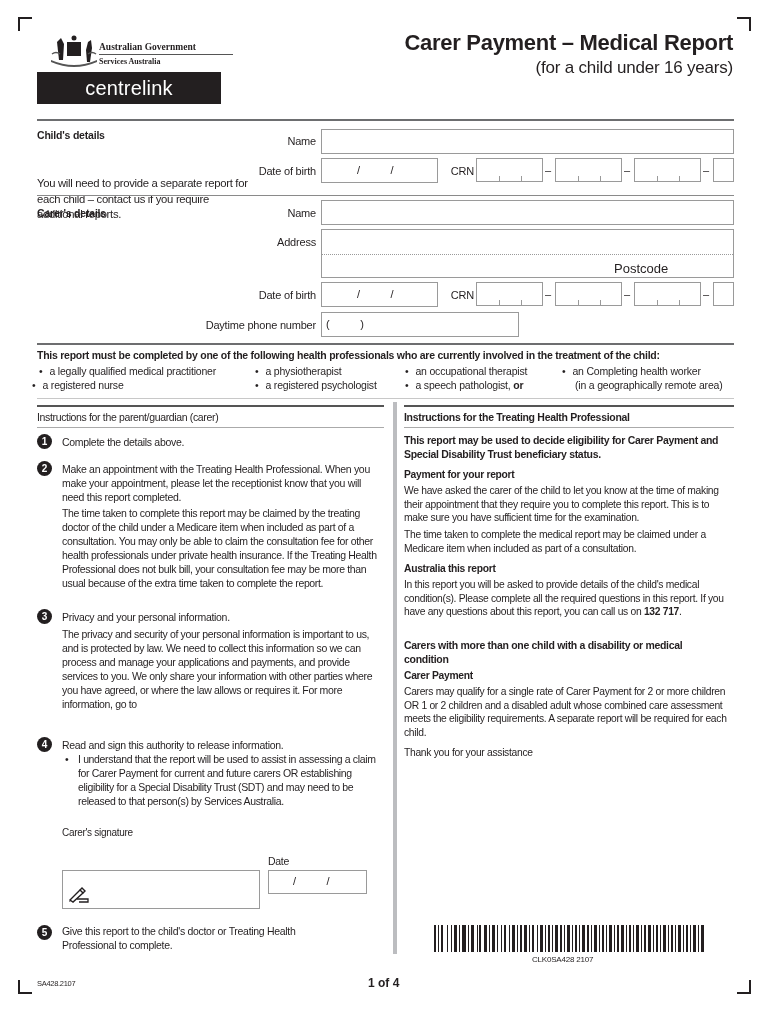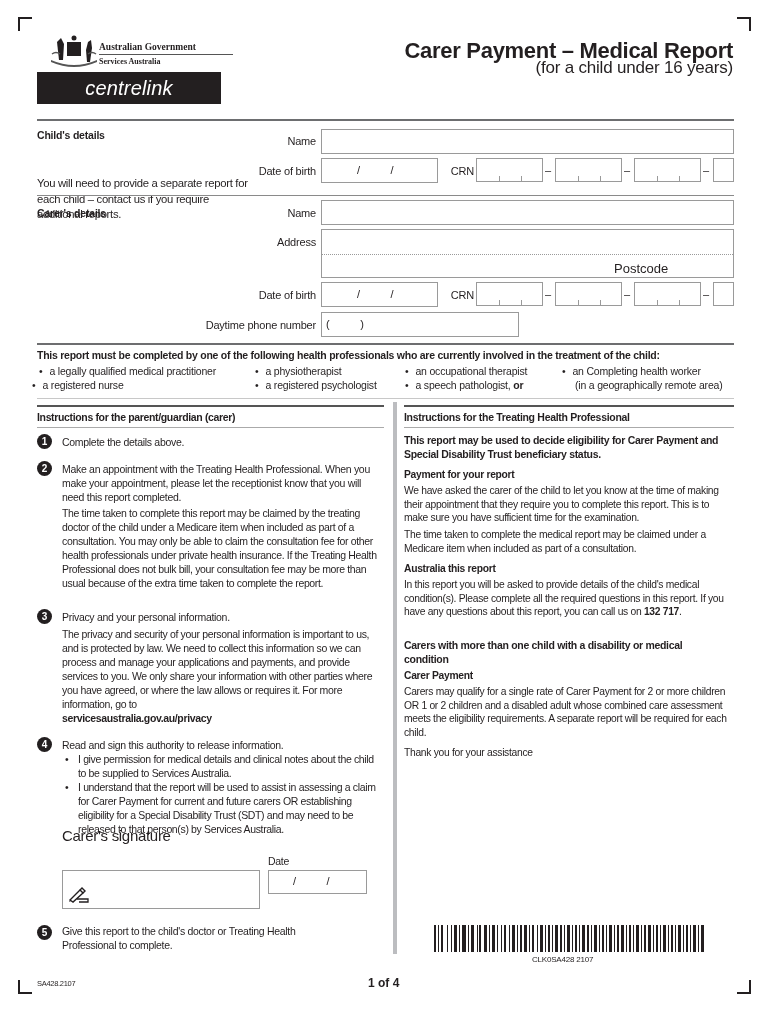--- a/index.html
+++ b/index.html
@@ -11,22 +11,22 @@
   .crop.tr { left: 737px; top: 17px; border-right-width: 2px; border-top-width: 2px; }
   .crop.bl { left: 18px; top: 980px; border-left-width: 2px; border-bottom-width: 2px; }
   .crop.br { left: 737px; top: 980px; border-right-width: 2px; border-bottom-width: 2px; }
 
   
   .logo-wrap { left: 37px; top: 32px; width: 185px; }
   .crest { position: absolute; left: 12px; top: 2px; width: 50px; height: 34px; }
   .gov-lines { position: absolute; left: 62px; top: 10px; font-family: "Liberation Serif", serif; font-weight: bold; }
   .gov1 { font-size: 9.5px; border-bottom: 1px solid #555; padding-bottom: 2px; width: 134px; }
   .gov2 { font-size: 8px; margin-top: 2px; }
-  .centrelink { position: absolute; left: 0; top: 40px; width: 184px; height: 32px; background: #231f20; color: #fff; font-size: 20px; font-style: italic; text-align: center; line-height: 32px; letter-spacing: 0.2px; }
-  .title { right: 37px; top: 38px; font-size: 22px; font-weight: bold; letter-spacing: -0.3px; text-align: left; }
+  .centrelink { position: absolute; left: 0; top: 40px; width: 184px; height: 32px; background: #231f20; color: #fff; font-size: 20px; text-align: center; line-height: 32px; letter-spacing: 0.2px; }
+  .title { right: 37px; top: 30px; font-size: 22px; font-weight: bold; letter-spacing: -0.3px; text-align: left; }
   .subtitle { right: 37px; top: 58px; font-size: 17px; text-align: left; letter-spacing: -0.2px; }
 
   .rule-thick { position: absolute; left: 37px; width: 697px; height: 2px; background: #6d6e70; }
   .rule-thin { position: absolute; height: 1px; background: #8a8a8a; }
 
   .sec-title { font-weight: bold; font-size: 10.5px; letter-spacing: -0.2px; }
   .sec-note { font-size: 11.3px; line-height: 15.5px; letter-spacing: -0.3px; margin-top: 32px; }
 
   .field-label { position: absolute; font-size: 11px; text-align: right; letter-spacing: -0.2px; }
   .box { position: absolute; border: 1px solid #9a9a9a; background: #fff; }
@@ -164,45 +164,43 @@
 <div class="prof-item bullet" style="left:255px;top:365px"><span>a physiotherapist</span></div>
 <div class="prof-item bullet" style="left:255px;top:379px"><span>a registered psychologist</span></div>
 <div class="prof-item bullet" style="left:405px;top:365px"><span>an occupational therapist</span></div>
 <div class="prof-item bullet" style="left:405px;top:379px"><span>a speech pathologist,</span> <b>or</b></div>
 <div class="prof-item bullet" style="left:562px;top:365px"><span>an Completing health worker</span></div>
 <div class="prof-item" style="left:575px;top:379px">(in a geographically remote area)</div>
 
 <div class="rule-thin" style="left:37px;top:398px;width:697px;background:#c8c8c8"></div>
 
 <div class="rule-thin" style="left:37px;top:405px;width:347px;height:2px;background:#555"></div>
-<div class="abs col-head" style="left:37px;top:411px;font-weight:normal;font-size:10.5px"><b style="font-weight:bold;letter-spacing:-0.35px">Instructions for the parent/guardian (carer)</b></div>
+<div class="abs col-head" style="left:37px;top:411px;font-weight:normal;font-size:10.5px"><b style="font-weight:normal;letter-spacing:-0.35px">Instructions for the parent/guardian (carer)</b></div>
 <div class="rule-thin" style="left:37px;top:427px;width:347px;background:#aaa"></div>
 
 <div class="step-num" style="top:434px">1</div>
 <div class="step-head" style="top:435px">Complete the details above.</div>
 
 <div class="step-num" style="top:461px">2</div>
 <div class="step-head" style="top:462px">Make an appointment with the Treating Health Professional. When you make your appointment, please let the receptionist know that you will need this report completed.</div>
 <div class="step-body" style="top:506px">The time taken to complete this report may be claimed by the treating doctor of the child under a Medicare item when included as part of a consultation. You may only be able to claim the consultation fee for other health professionals under private health insurance. If the Treating Health Professional does not bulk bill, your consultation fee may be more than usual because of the extra time taken to complete the report.</div>
 
 <div class="step-num" style="top:609px">3</div>
 <div class="step-head" style="top:610px">Privacy and your personal information.</div>
 <div class="step-body" style="top:627px">
   <span>The privacy and security of your personal information is important to us, and is protected by law. We need to collect this information so we can process and manage your applications and payments, and provide services to you. We only share your information with other parties where you have agreed, or where the law allows or requires it. For more information, go to</span>
-  <b style="display:block">servicesaustralia.gov.au/privacy</b>
 </div>
 
 <div class="step-num" style="top:737px">4</div>
 <div class="step-head" style="top:738px">Read and sign this authority to release information.</div>
 <div class="step-body" style="top:752px">
-  <div class="ul-item">I give permission for medical details and clinical notes about the child to be supplied to Services Australia.</div>
   <div class="ul-item">I understand that the report will be used to assist in assessing a claim for Carer Payment for current and future carers OR establishing eligibility for a Special Disability Trust (SDT) and may need to be released to that person(s) by Services Australia.</div>
 </div>
 
-<div class="abs" style="left:62px;top:827px;font-size:15px;letter-spacing:-0.3px">Carer's signature</div>
+<div class="abs" style="left:62px;top:827px;font-size:10px;letter-spacing:-0.3px">Carer's signature</div>
 <div class="box" style="left:62px;top:870px;width:198px;height:39px">
   <svg style="position:absolute;left:5px;top:14px" width="24" height="18" viewBox="0 0 24 18">
     <path d="M2 15 L12 5 L15 8 L5 17 Z" fill="none" stroke="#231f20" stroke-width="1.4"></path>
     <path d="M12 5 L14 3 L17 6 L15 8" fill="none" stroke="#231f20" stroke-width="1.4"></path>
     <path d="M9 14 h11 v3 h-9" fill="none" stroke="#231f20" stroke-width="1.3"></path>
     <path d="M2 15 l-1 2 l2 -1" fill="#231f20"></path>
   </svg>
 </div>
 <div class="abs" style="left:268px;top:855px;font-size:10.5px;letter-spacing:-0.3px">Date</div>
 <div class="box" style="left:268px;top:870px;width:99px;height:24px">

